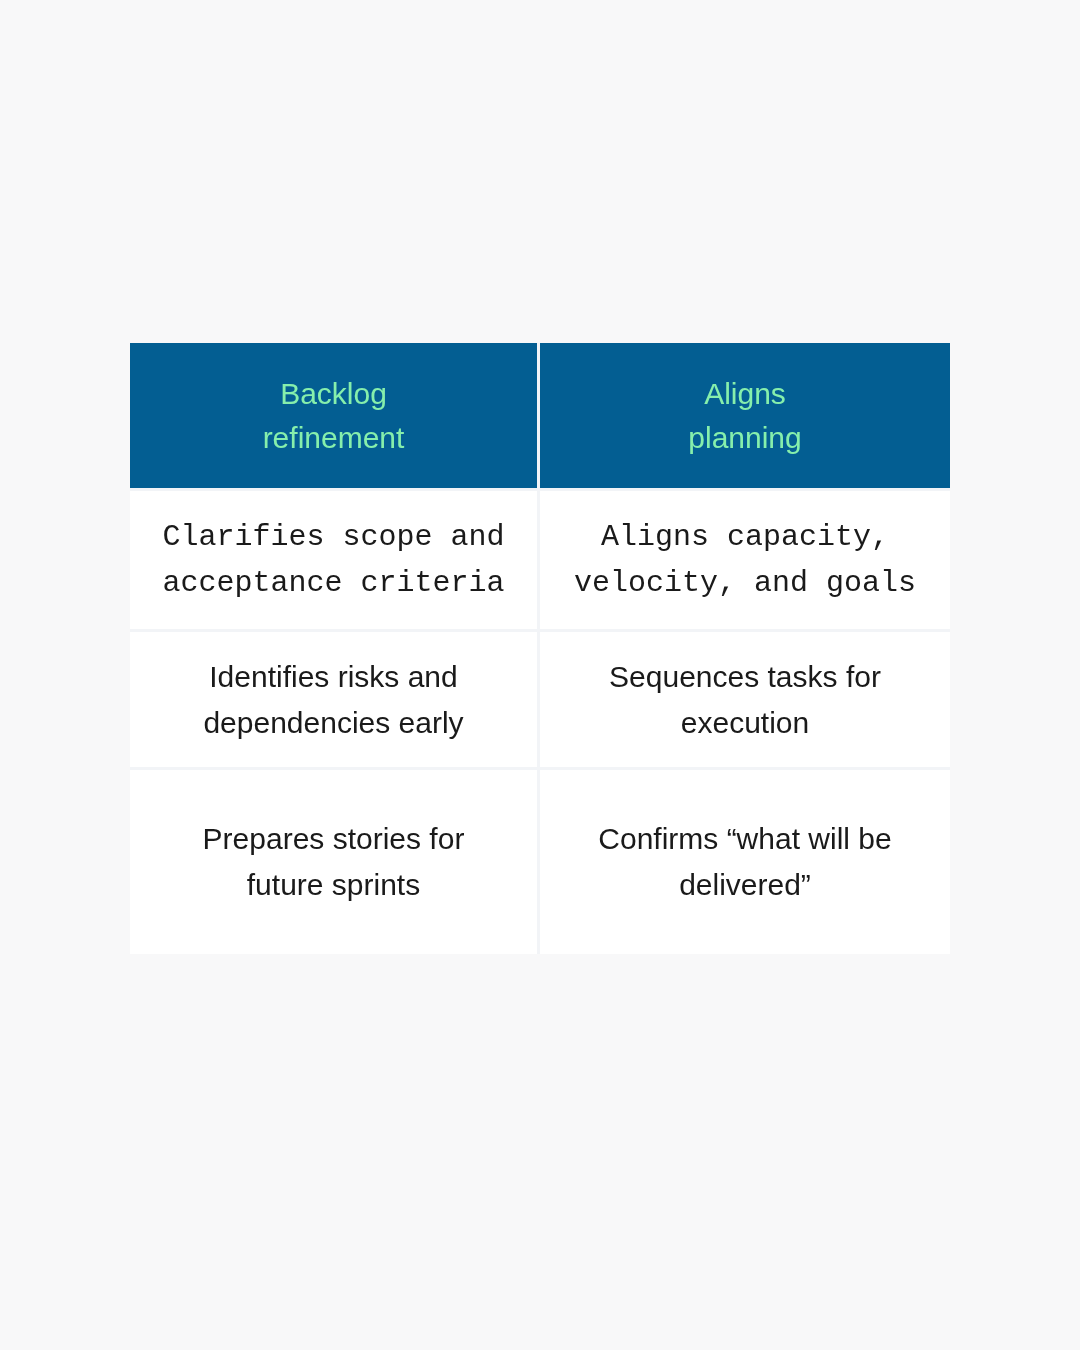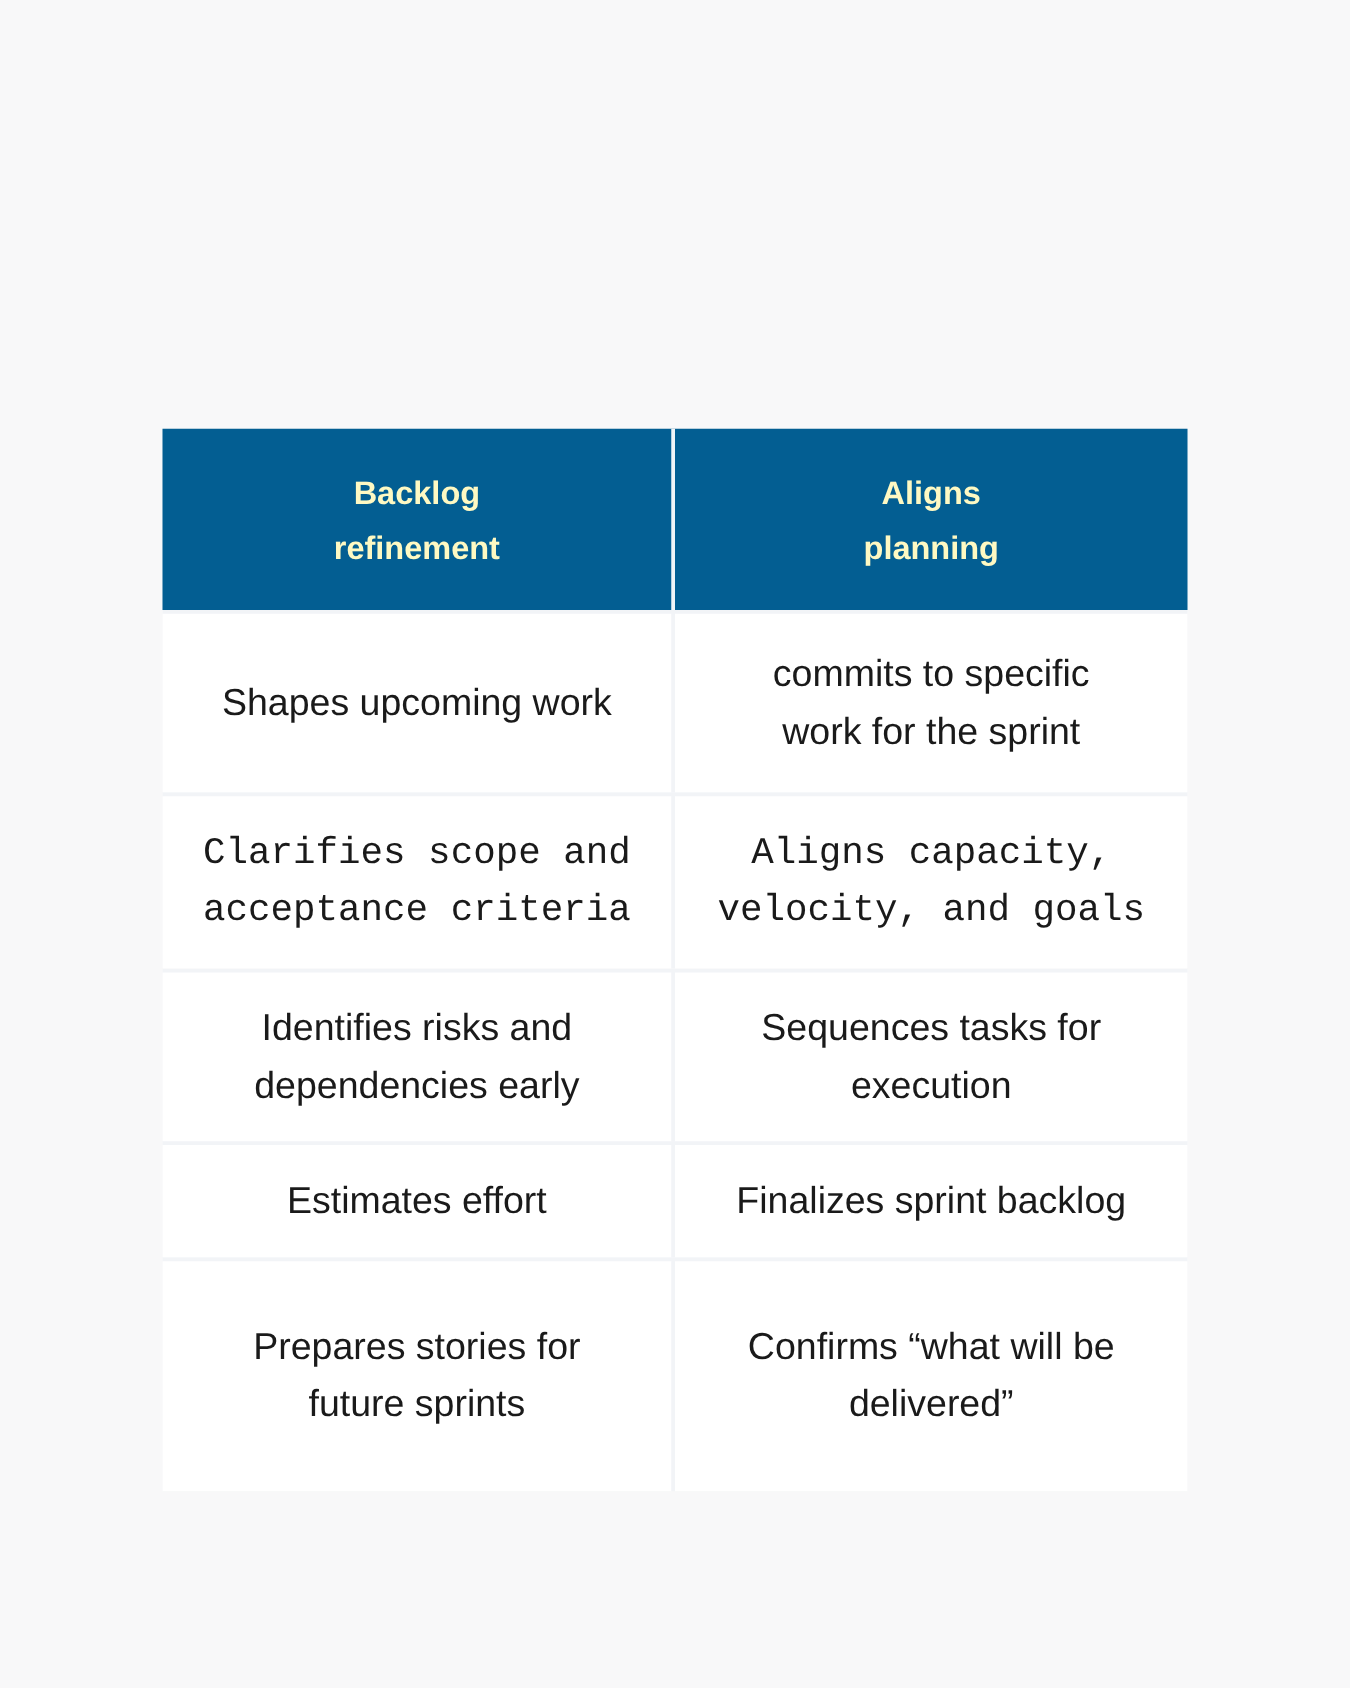--- a/index.html
+++ b/index.html
@@ -53,24 +53,24 @@
   .compare-table td {
     width: 50%;
     text-align: center;
     vertical-align: middle;
     padding: 0 26px;
     box-sizing: border-box;
   }
 
   .compare-table thead th {
     background: #035e92;
-    color: #fef9c3;
-    font-size: 26px;
+    color: #86efac;
+    font-size: 30px;
     line-height: 44px;
-    font-weight: 700;
+    font-weight: 400;
     height: 145px;
     white-space: pre-line;
     border-right: 3px solid #f2f4f7;
   }
   .compare-table thead th:last-child { border-right: none; }
 
   .compare-table tbody td {
     background: #ffffff;
     color: #1a1a1a;
     font-size: 30px;
@@ -97,40 +97,31 @@
   <table class="compare-table">
     <thead>
       <tr>
         <th>Backlog
 refinement</th>
         <th>Aligns
 planning</th>
       </tr>
     </thead>
     <tbody>
-      <tr class="r0">
-        <td>Shapes upcoming work</td>
-        <td>commits to specific
-work for the sprint</td>
-      </tr>
       <tr class="r1">
         <td>Clarifies scope and
 acceptance criteria</td>
         <td>Aligns capacity,
 velocity, and goals</td>
       </tr>
       <tr class="r2">
         <td>Identifies risks and
 dependencies early</td>
         <td>Sequences tasks for
 execution</td>
-      </tr>
-      <tr class="r3">
-        <td>Estimates effort</td>
-        <td>Finalizes sprint backlog</td>
       </tr>
       <tr class="r4">
         <td>Prepares stories for
 future sprints</td>
         <td>Confirms “what will be
 delivered”</td>
       </tr>
     </tbody>
   </table>
 

